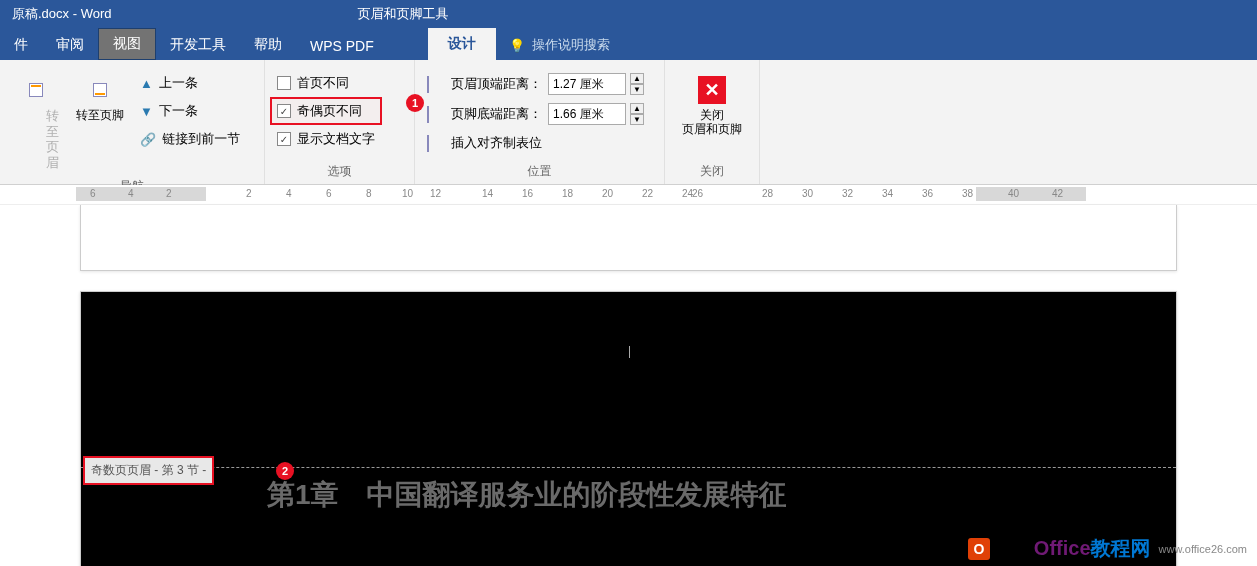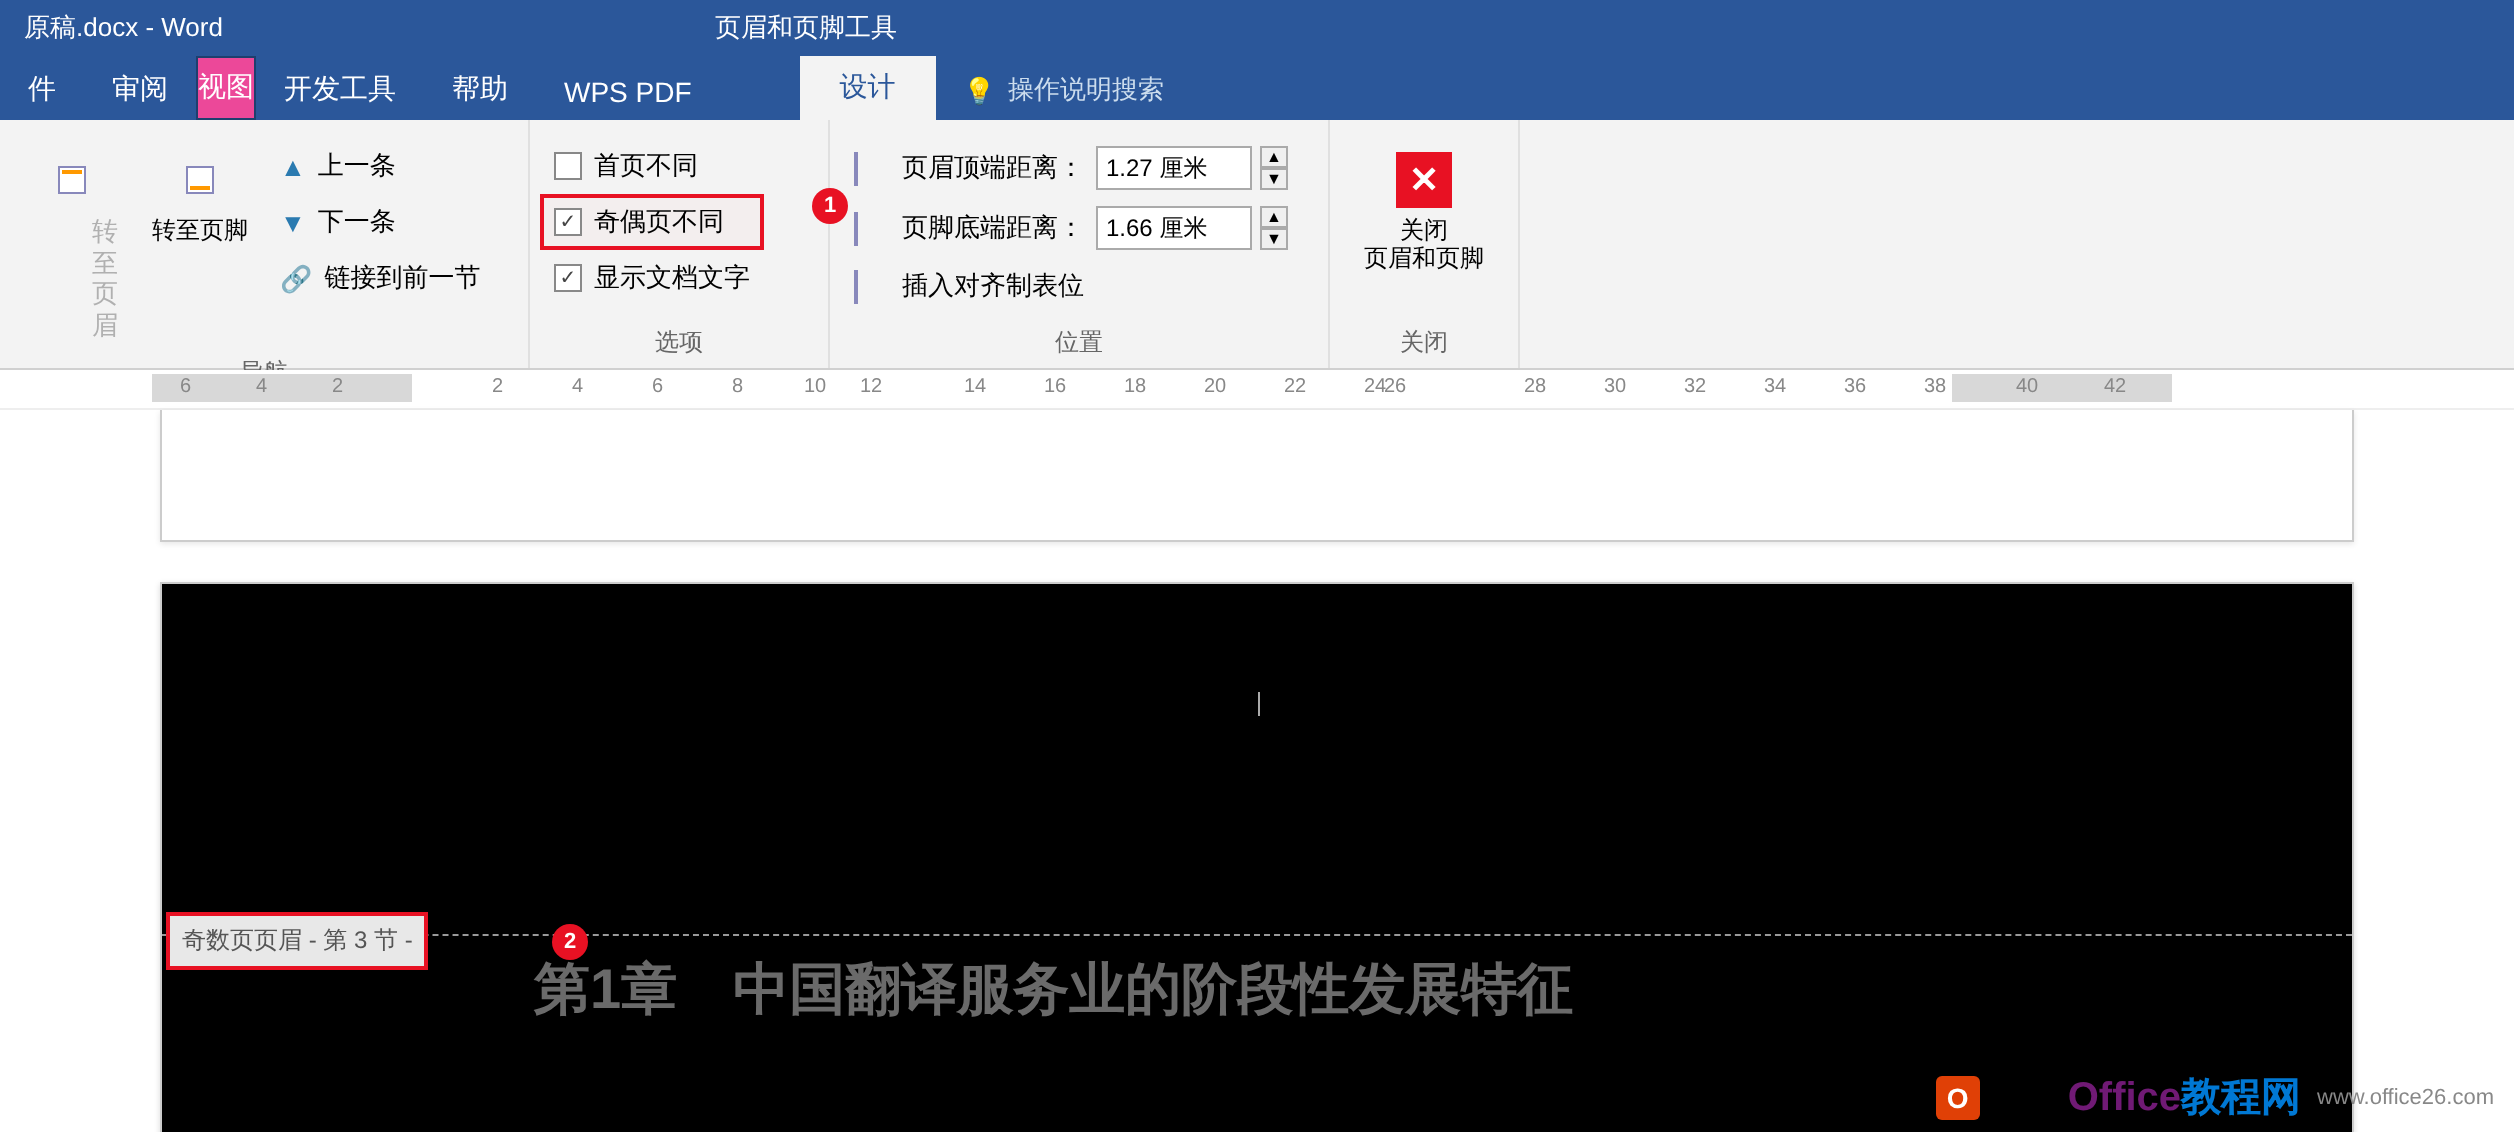--- a/index.html
+++ b/index.html
@@ -4,22 +4,22 @@
 <style>
   * { box-sizing: border-box; margin: 0; padding: 0; }
   body { font-family: "Microsoft YaHei", "Segoe UI", sans-serif; font-size: 13px; background: #fff; width: 1257px; height: 566px; overflow: hidden; position: relative; }
   
   .titlebar { background: #2b579a; height: 28px; display: flex; align-items: center; }
   .titlebar-left { color: #fff; padding-left: 12px; font-size: 13px; }
   .titlebar-tool { background: #2b579a; color: #fff; margin-left: 230px; padding: 0 16px; height: 28px; display: flex; align-items: center; }
   
   .tabs { background: #2b579a; height: 32px; display: flex; align-items: flex-end; }
   .tab { color: #fff; padding: 6px 14px; cursor: pointer; font-size: 14px; }
-  .tab-active-blue { background: #ec4899; color: #fff; padding: 6px 0; border: 1px solid #1e3f6e; }
-  .tab-active-white { background: #f3f3f3; color: #2b579a; padding: 7px 20px; font-size: 14px; }
+  .tab-active-blue { background: #737373; color: #fff; padding: 6px 14px; border: 1px solid #1e3f6e; }
+  .tab-active-white { background: #f3f3f3; color: #2b579a; padding: 7px 20px; font-size: 14px; font-weight: bold; }
   .tab-tell { display: flex; align-items: center; color: #cde; padding: 6px 14px; gap: 6px; }
   
   .ribbon { background: #f3f3f3; height: 125px; display: flex; border-bottom: 1px solid #d0d0d0; }
   .group { display: flex; flex-direction: column; border-right: 1px solid #e0e0e0; padding: 4px 6px 0 6px; }
   .group-body { flex: 1; display: flex; align-items: flex-start; gap: 4px; }
   .group-label { text-align: center; color: #666; font-size: 12px; padding: 4px 0; }
   
   .big-btn { display: flex; flex-direction: column; align-items: center; width: 48px; padding: 4px; cursor: pointer; }
   .big-btn-icon { width: 32px; height: 32px; margin-bottom: 2px; display: flex; align-items: center; justify-content: center; }
   .big-btn-label { font-size: 12px; text-align: center; line-height: 1.2; }

